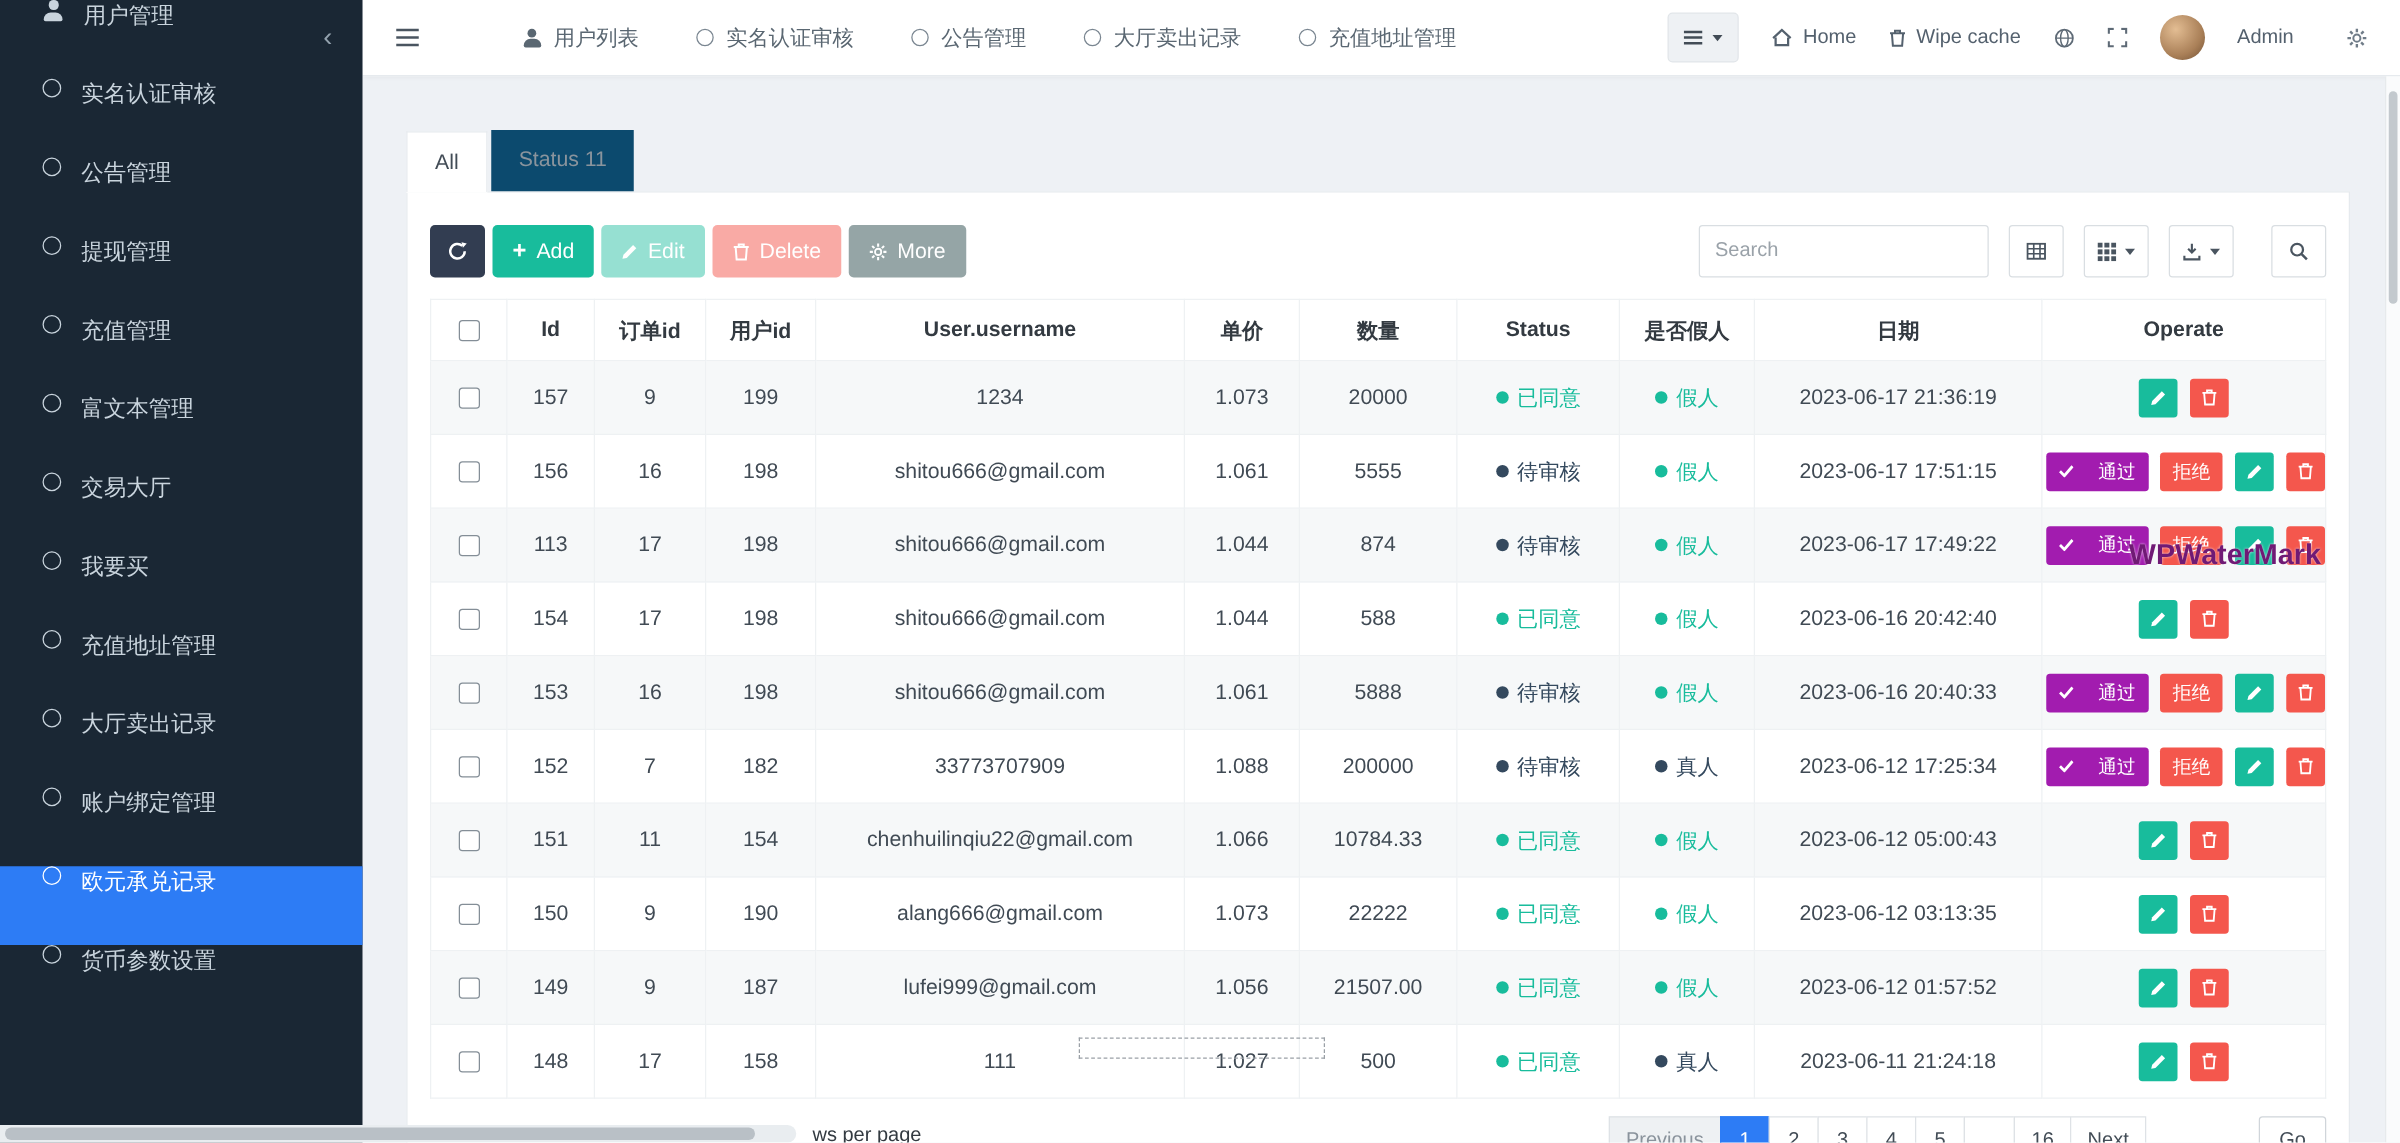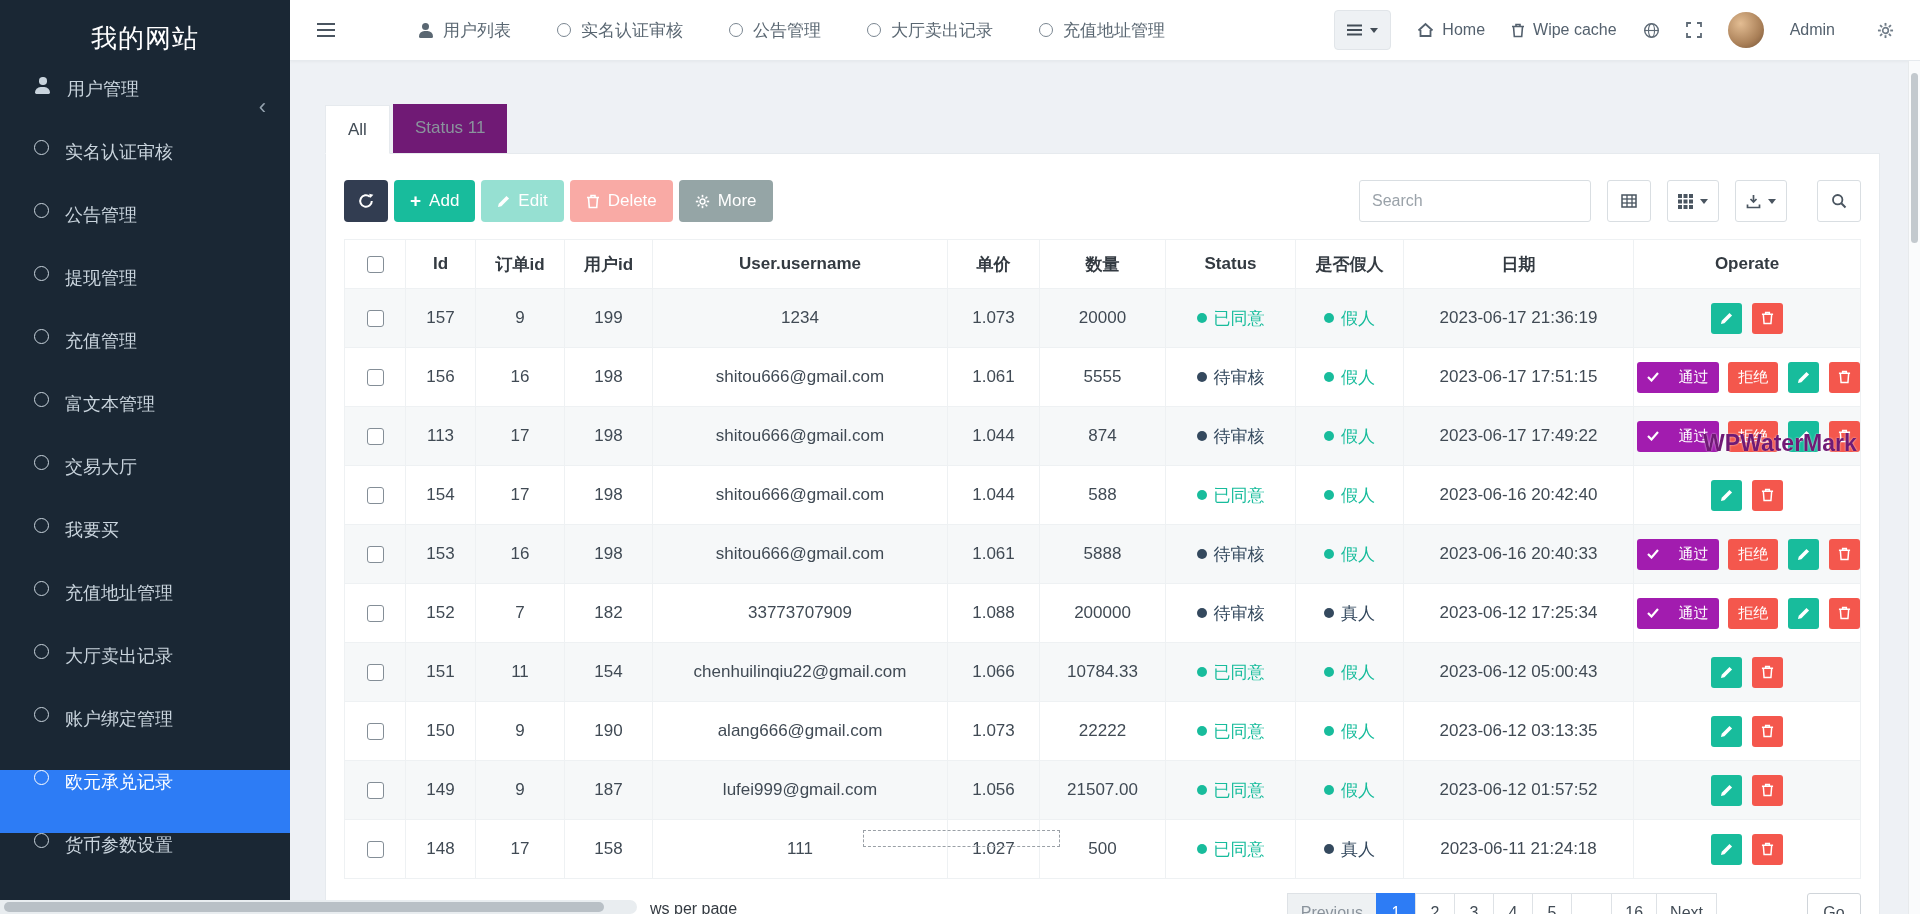--- a/index.html
+++ b/index.html
@@ -35,21 +35,21 @@
   .tn-icon { display:flex; align-items:center; color:#5e6a76; cursor:pointer; }
   .avatar { width:36px; height:36px; border-radius:50%; background:radial-gradient(circle at 35% 32%, #e3bd93, #a97f57 62%, #6f4f33); display:inline-block; cursor:pointer; }
   .tn-gear { margin-left:16px; color:#707c88; }
   .caret { display:inline-block; width:0; height:0; border-left:4.5px solid transparent; border-right:4.5px solid transparent; border-top:5.5px solid currentColor; }
 
   
   .main { position:absolute; left:290px; top:61px; right:0; bottom:0; padding:43px 40px 0 35px; }
   .tabs { display:flex; align-items:flex-end; height:49px; position:relative; z-index:1; }
   .tab { height:49px; line-height:48px; padding:0 22px; font-size:17px; cursor:pointer; }
   .tab.active { background:#fff; color:#424c56; border:1px solid #e6eaee; border-bottom:1px solid #fff; margin-bottom:-1px; }
-  .tab.inactive { background:#701a75; color:#8a949d; margin-left:3px; }
+  .tab.inactive { background:#0c4a6e; color:#8a949d; margin-left:3px; }
   .panel { background:#fff; border:1px solid #e6eaee; padding:26px 18px 20px 18px; min-height:800px; }
 
   
   .toolbar { display:flex; align-items:center; gap:6px; margin-bottom:17px; }
   .btn { height:42px; border:none; border-radius:4px; color:#fff; font-size:17px; display:inline-flex; align-items:center; gap:8px; padding:0 16px; cursor:pointer; font-family:inherit; }
   .b-refresh { background:#323d51; width:44px; justify-content:center; padding:0; }
   .b-add { background:#18bc9c; }
   .ico-plus::before { content:"+"; font-weight:700; font-size:19px; line-height:1; }
   .b-edit { background:#18bc9c; opacity:.45; }
   .b-del { background:#f4574d; opacity:.5; }
@@ -96,21 +96,20 @@
   .hscroll { position:absolute; left:0; bottom:0; width:637px; height:14px; background:#e9edf0; border-radius:0 7px 7px 0; z-index:8; }
   .hthumb { position:absolute; left:4px; top:2px; width:600px; height:10px; background:#b9c0c6; border-radius:5px; }
   svg { flex-shrink:0; }
 </style>
 </head>
 <body>
 
 <div class="page">
 
   <aside class="sidebar">
-    <div class="sb-title">我的网站</div>
     <nav>
 
         <div class="menu-item">
           <span class="mi-icon k-user"></span>
           <span>用户管理</span>
           <span class="chev"></span>
         </div>
 
         <div class="menu-item">
           <span class="mi-icon k-circle"></span>

